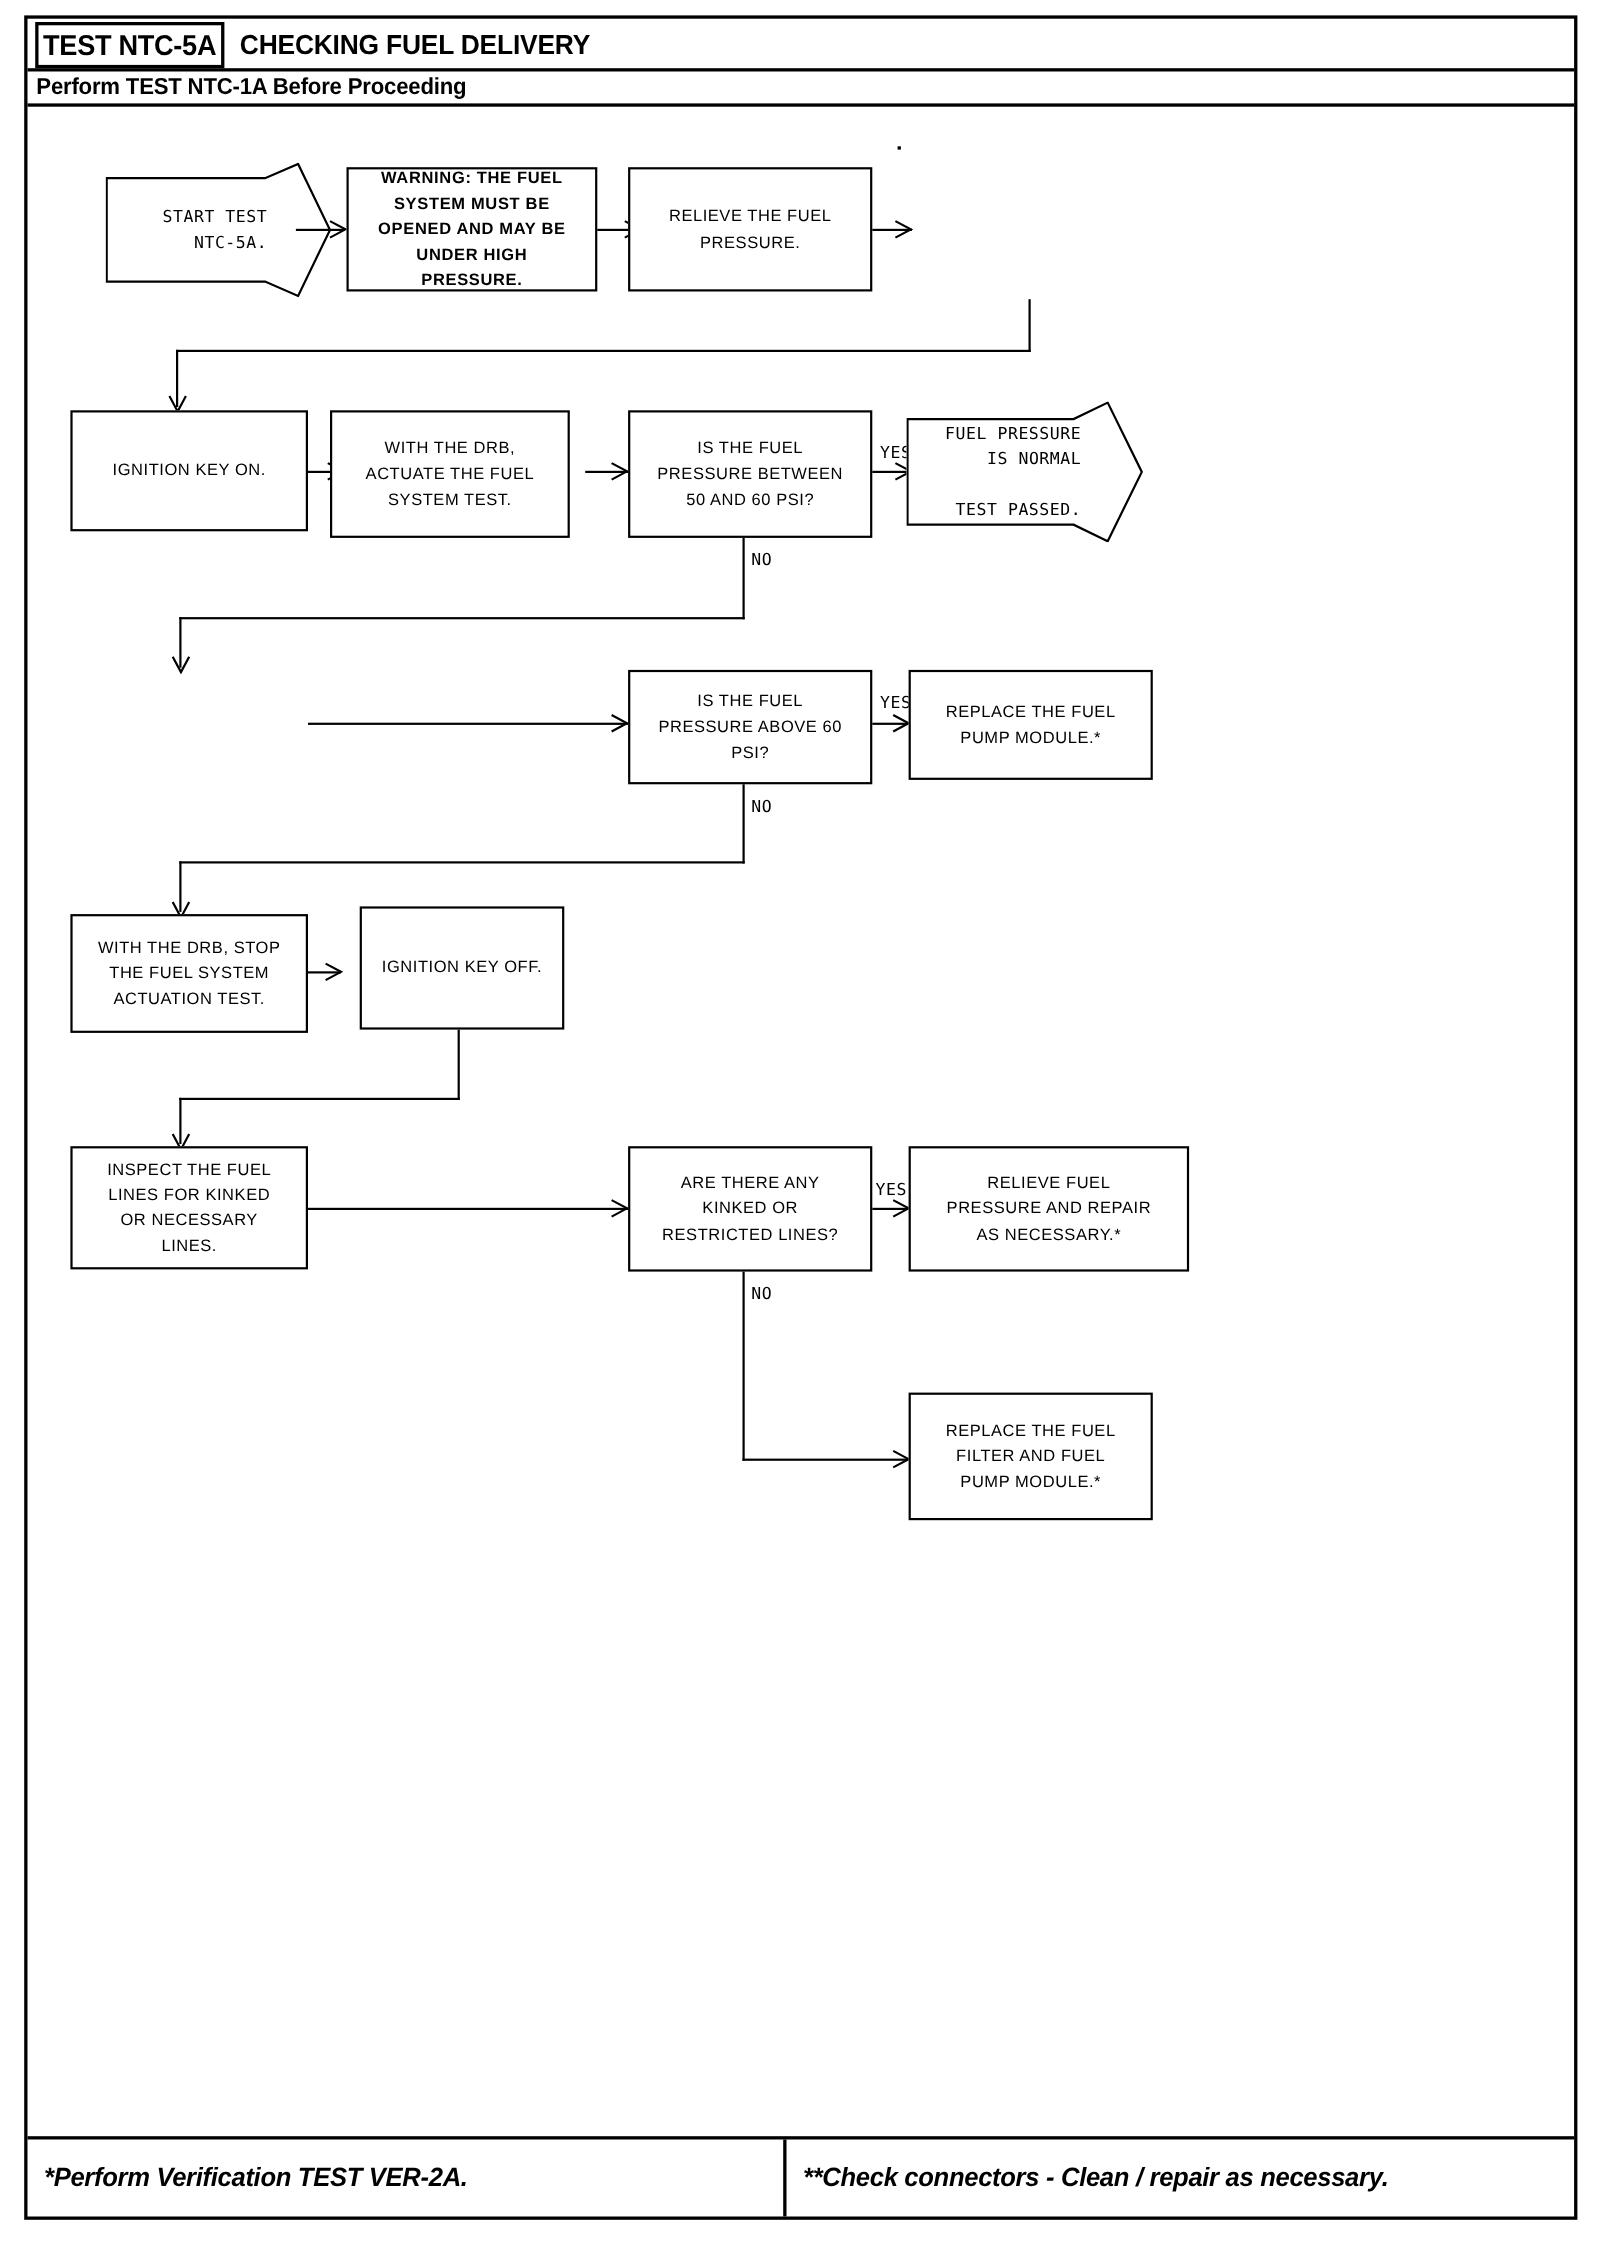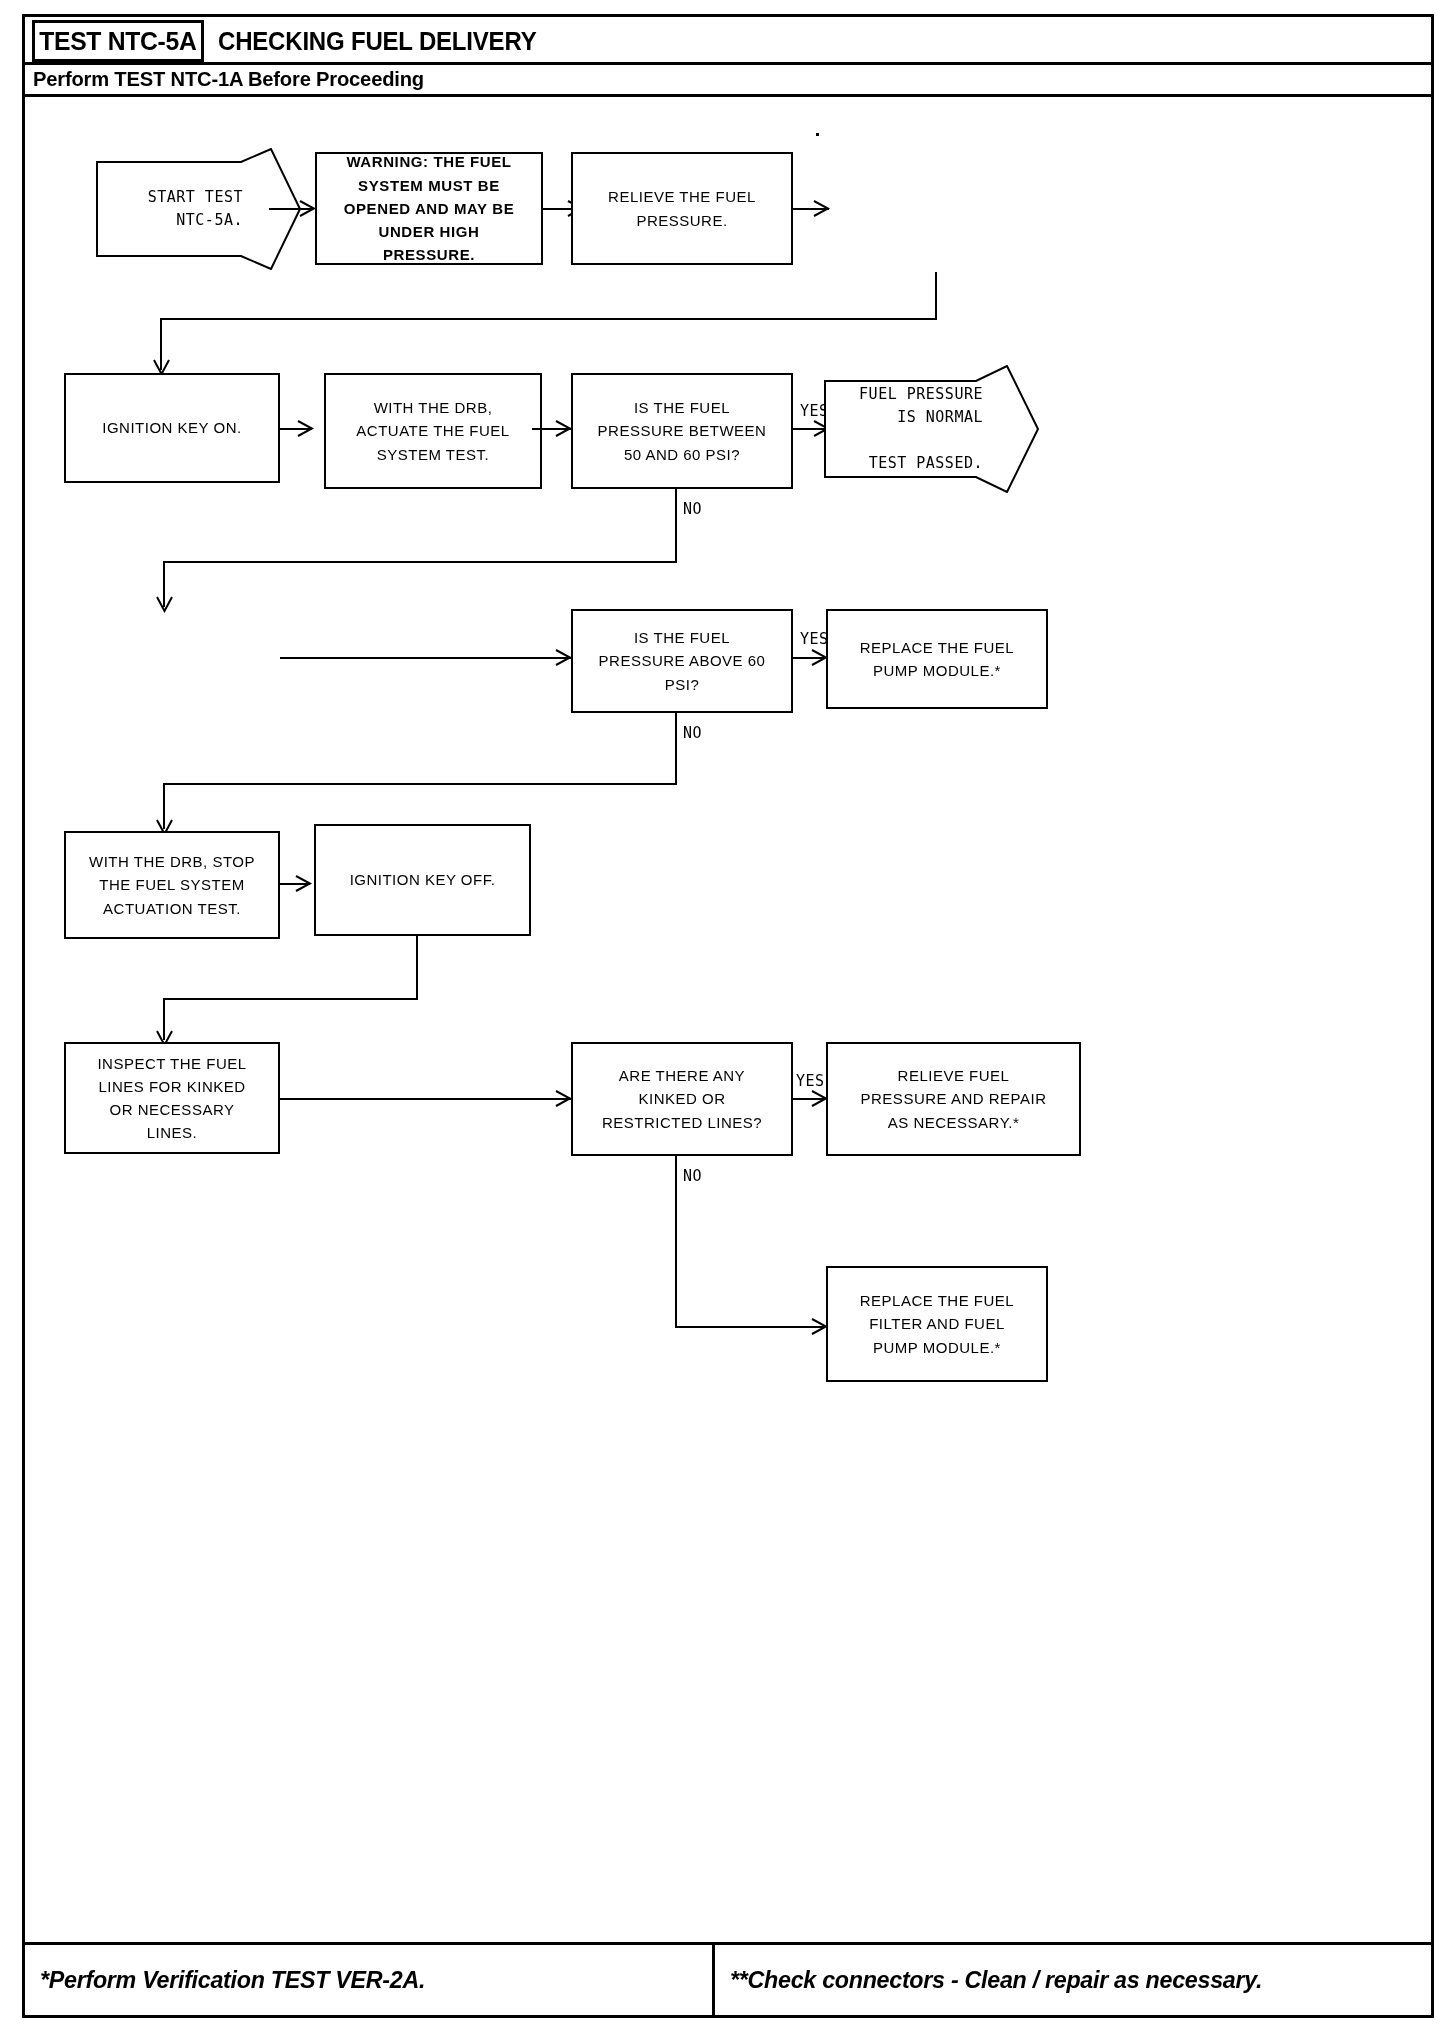--- a/index.html
+++ b/index.html
@@ -278,21 +278,21 @@
     <div class="txt">IGNITION KEY ON.</div>
   </div>
 
   <div class="h-line" style="left:280px; top:428px; width:32px;"></div>
   <div class="head" style="position:absolute; left:296px; top:419px;">
     <svg width="18" height="19" viewBox="0 0 18 19">
         <polyline points="2,2 16,9.5 2,17" fill="none" stroke="#000" stroke-width="2"></polyline>
       </svg>
   </div>
 
-  <div class="node" style="left:324px; top:373px; width:218px; height:116px;">
+  <div class="node" style="left:300px; top:373px; width:218px; height:116px;">
     <div class="txt">WITH THE DRB,
 ACTUATE THE FUEL
 SYSTEM TEST.</div>
   </div>
 
   <div class="h-line" style="left:532px; top:428px; width:40px;"></div>
   <div class="head" style="position:absolute; left:554px; top:419px;">
     <svg width="18" height="19" viewBox="0 0 18 19">
         <polyline points="2,2 16,9.5 2,17" fill="none" stroke="#000" stroke-width="2"></polyline>
       </svg>
@@ -375,21 +375,21 @@
 ACTUATION TEST.</div>
   </div>
 
   <div class="h-line" style="left:280px; top:883px; width:30px;"></div>
   <div class="head" style="position:absolute; left:294px; top:874px;">
     <svg width="18" height="19" viewBox="0 0 18 19">
         <polyline points="2,2 16,9.5 2,17" fill="none" stroke="#000" stroke-width="2"></polyline>
       </svg>
   </div>
 
-  <div class="node" style="left:314px; top:824px; width:217px; height:112px;text-align:right;">
+  <div class="node" style="left:327px; top:824px; width:186px; height:112px;text-align:right;">
     <div class="txt">IGNITION KEY OFF.</div>
   </div>
 
   <div class="v-line" style="left:416px; top:936px; height:64px;"></div>
   <div class="h-line" style="left:163px; top:998px; width:255px;"></div>
   <div class="v-line" style="left:163px; top:998px; height:42px;"></div>
   <div class="head" style="position:absolute; left:155px; top:1029px;">
     <svg width="19" height="18" viewBox="0 0 19 18">
         <polyline points="2,2 9.5,16 17,2" fill="none" stroke="#000" stroke-width="2"></polyline>
       </svg>

